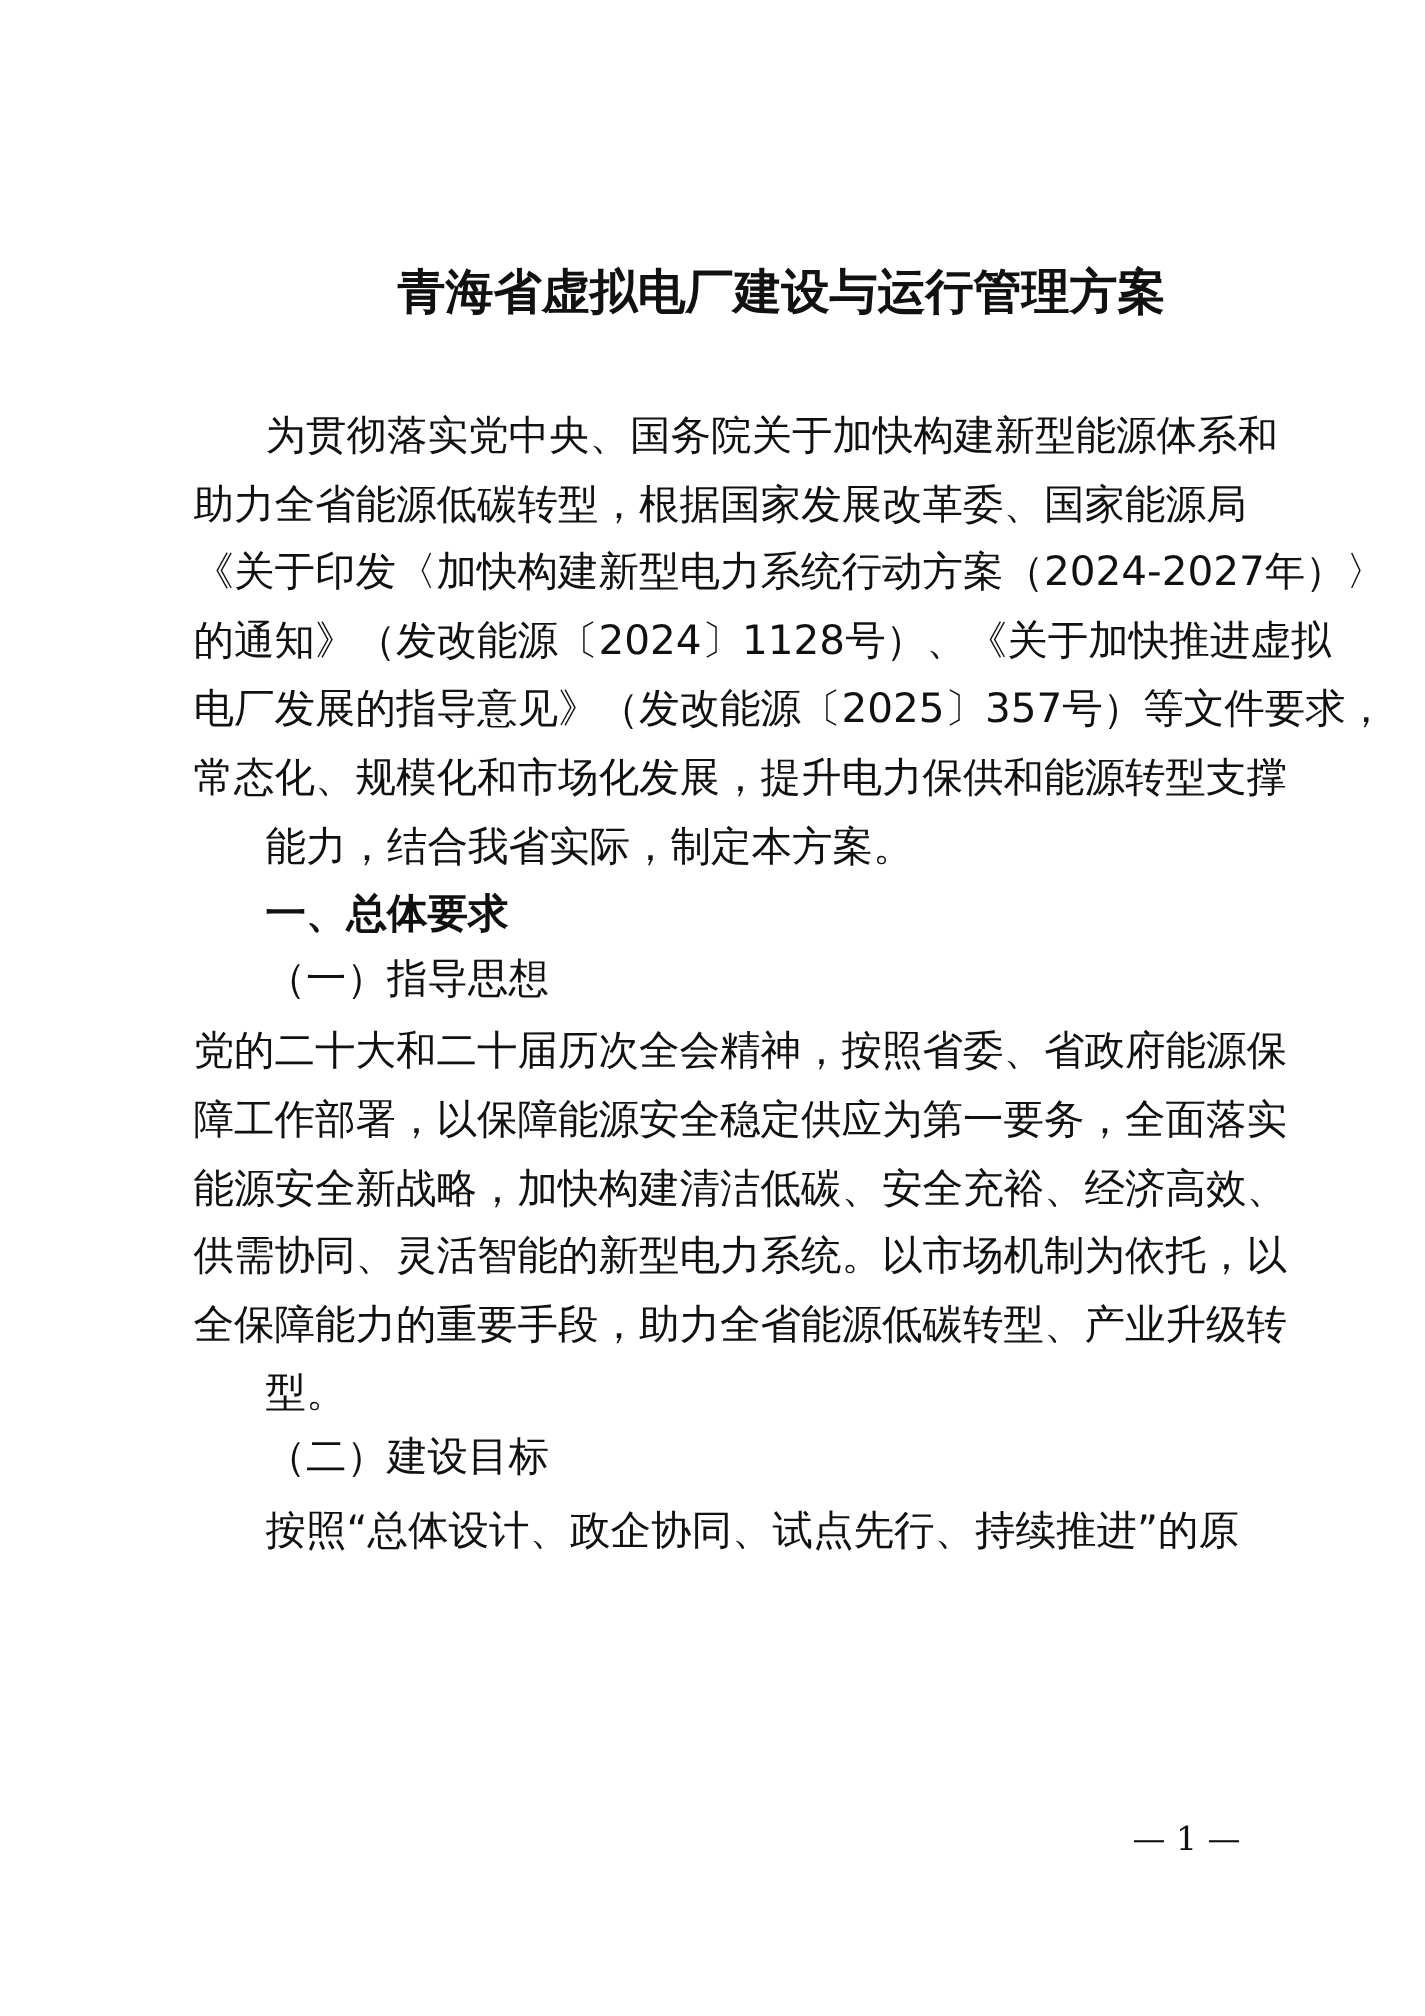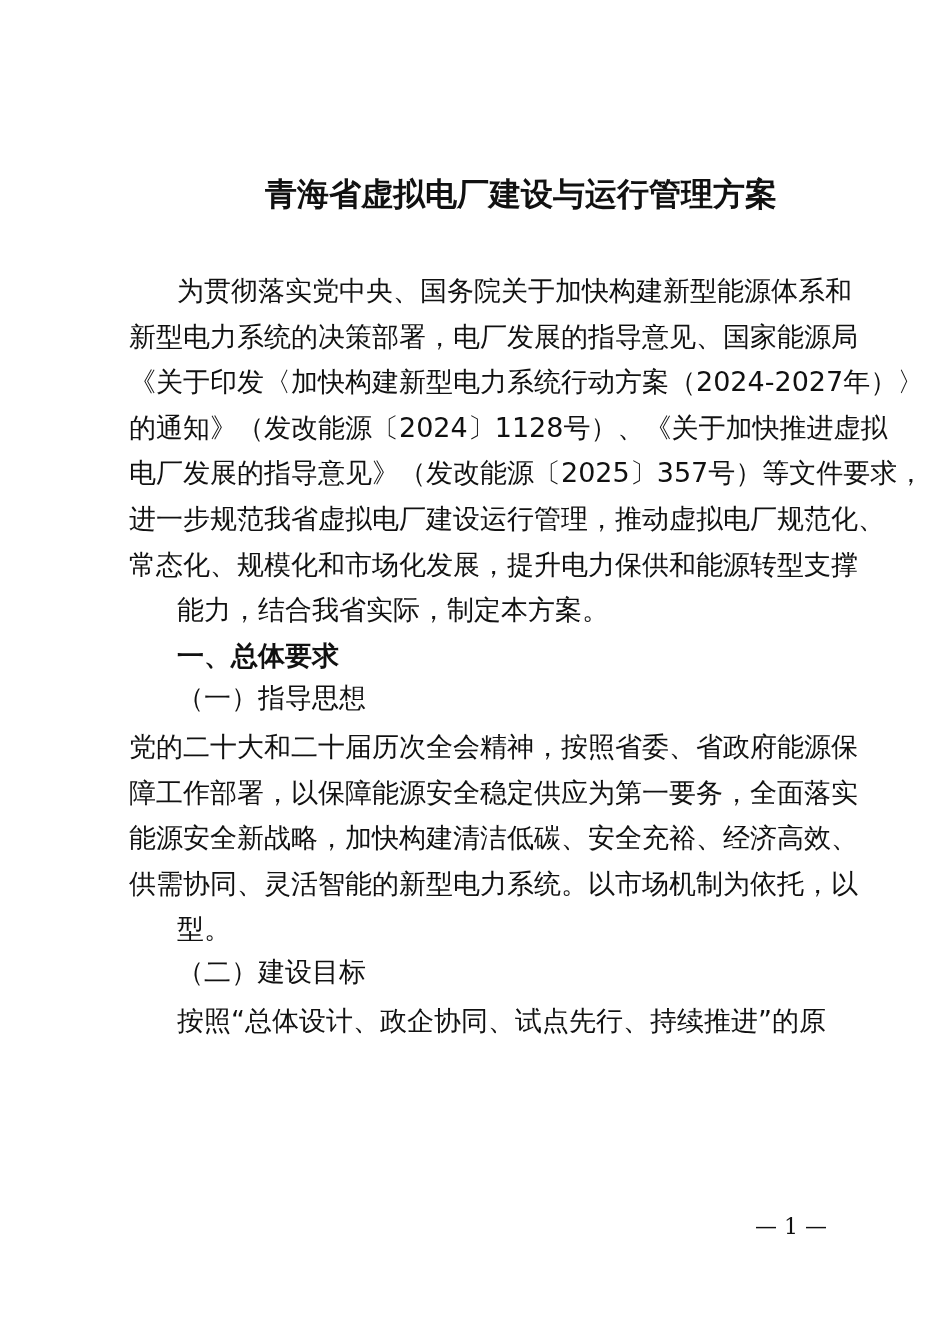--- a/index.html
+++ b/index.html
@@ -78,32 +78,32 @@
     }
   </style>
 </head>
 <body>
 
 <div class="page">
   <div class="doc-title">青海省虚拟电厂建设与运行管理方案</div>
 
   <div class="body-text">
     <div class="line indent">为贯彻落实党中央、国务院关于加快构建新型能源体系和</div>
-    <div class="line">新型电力系统的决策部署，电厂发展的指导意见、国家能源局</div>
+    <div class="line">助力全省能源低碳转型，根据国家发展改革委、国家能源局</div>
     <div class="line">《关于印发〈加快构建新型电力系统行动方案（2024-2027年）〉</div>
     <div class="line">的通知》（发改能源〔2024〕1128号）、《关于加快推进虚拟</div>
     <div class="line">电厂发展的指导意见》（发改能源〔2025〕357号）等文件要求，</div>
-    <div class="line">进一步规范我省虚拟电厂建设运行管理，推动虚拟电厂规范化、</div>
     <div class="line">常态化、规模化和市场化发展，提升电力保供和能源转型支撑</div>
     <div class="line last">能力，结合我省实际，制定本方案。</div>
     <div class="line heading1">一、总体要求</div>
     <div class="line heading2">（一）指导思想</div>
     <div class="line">党的二十大和二十届历次全会精神，按照省委、省政府能源保</div>
     <div class="line">障工作部署，以保障能源安全稳定供应为第一要务，全面落实</div>
     <div class="line">能源安全新战略，加快构建清洁低碳、安全充裕、经济高效、</div>
     <div class="line">供需协同、灵活智能的新型电力系统。以市场机制为依托，以</div>
+    <div class="line">全保障能力的重要手段，助力全省能源低碳转型、产业升级转</div>
     <div class="line last">型。</div>
     <div class="line heading2">（二）建设目标</div>
     <div class="line indent">按照“总体设计、政企协同、试点先行、持续推进”的原</div>
   </div>
 
   <div class="page-number">— 1 —</div>
 </div>
 
 </body></html>

